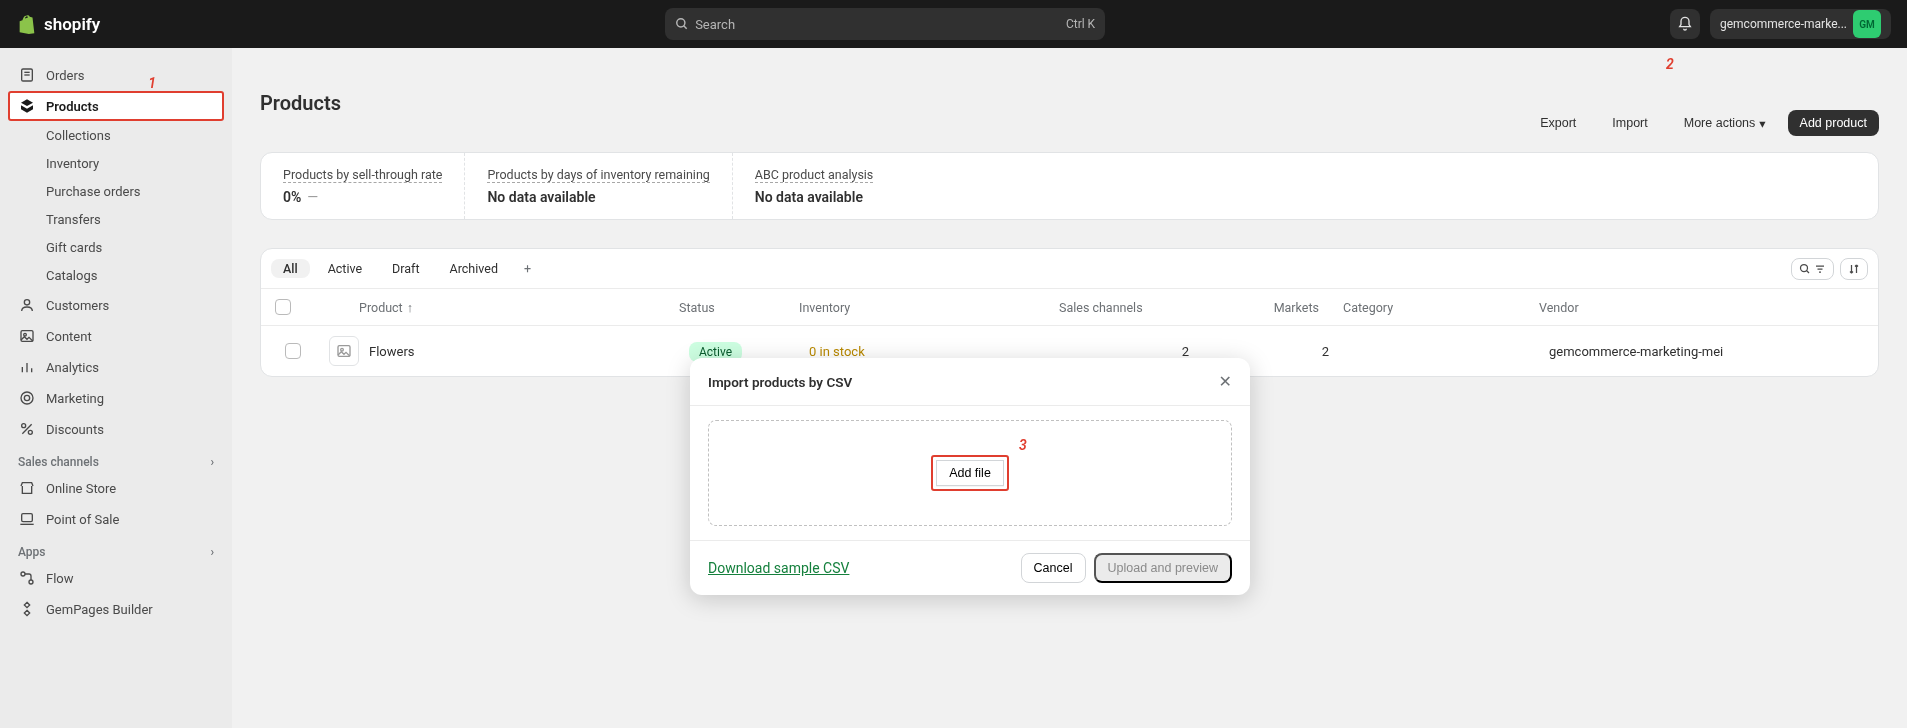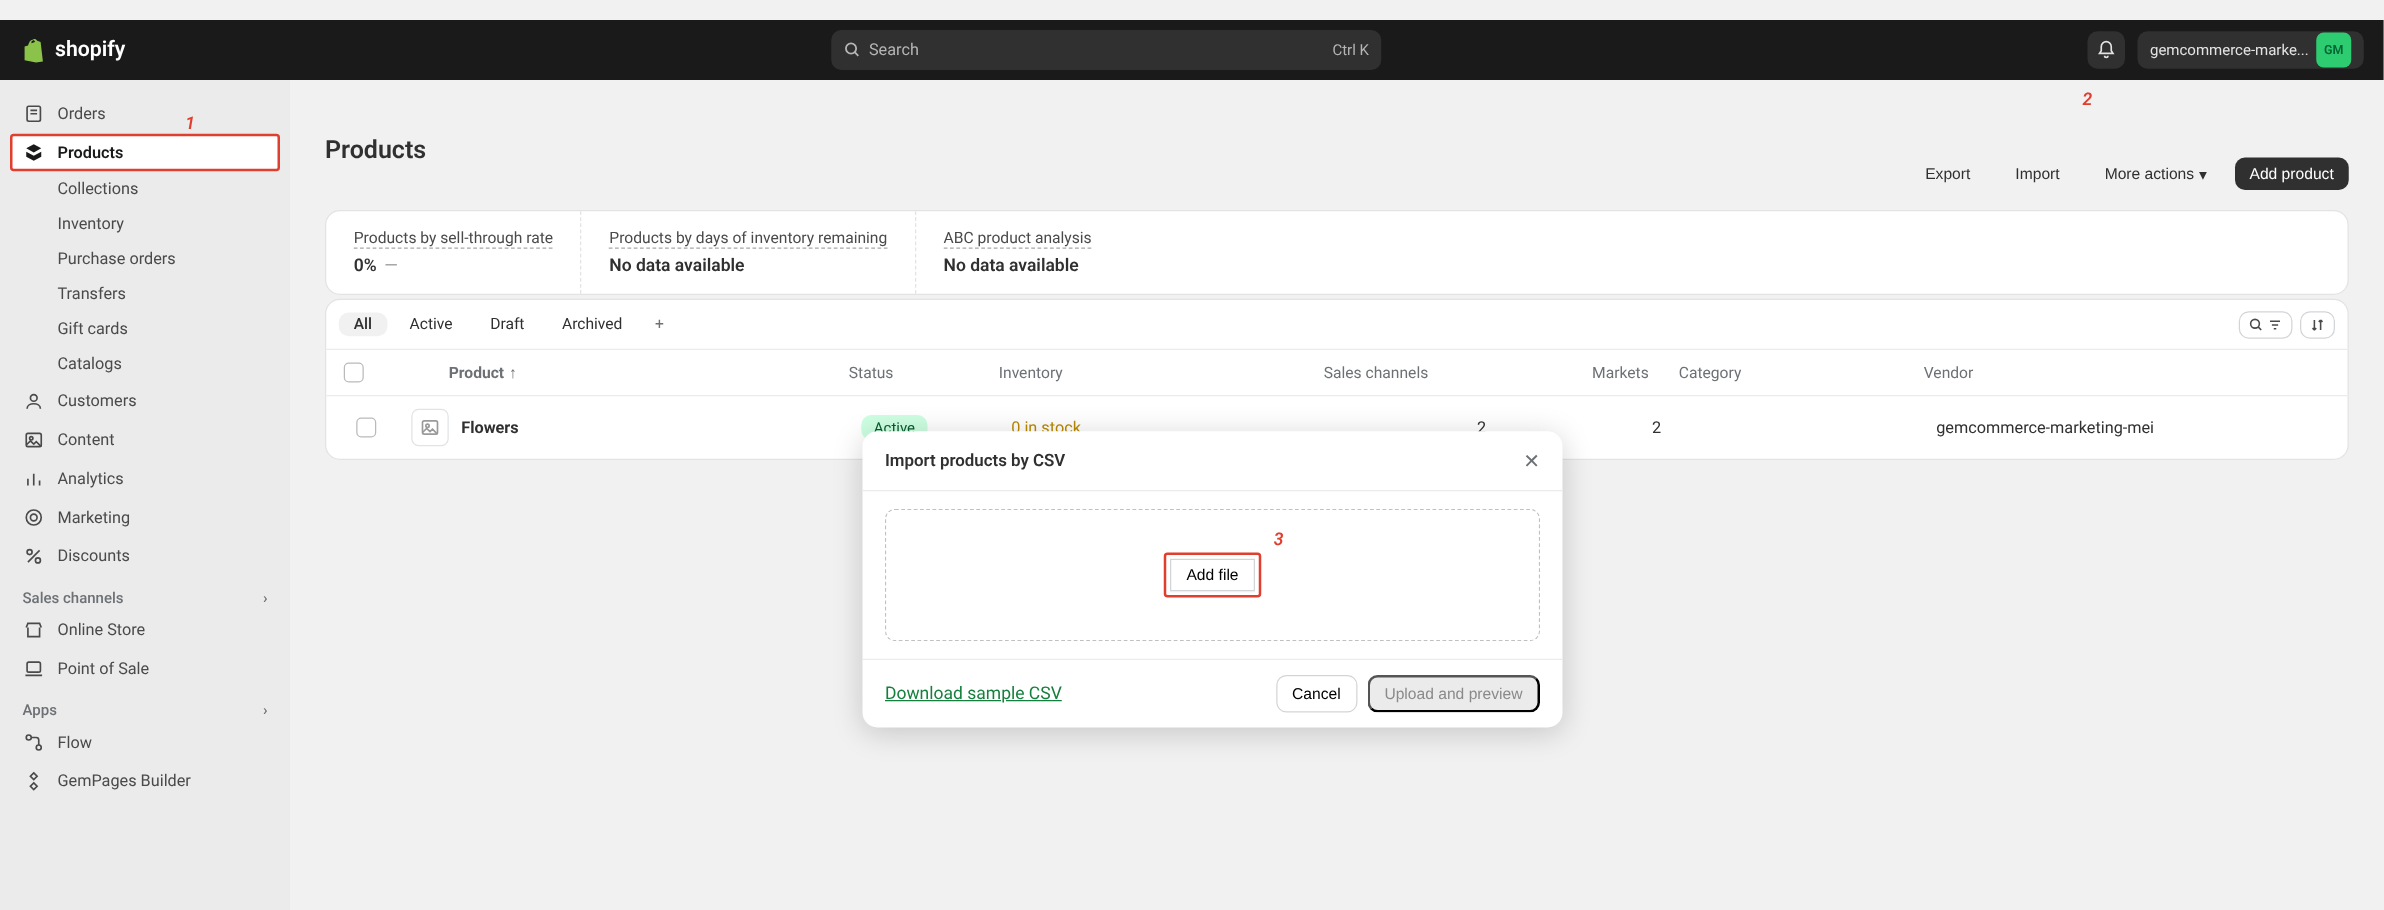--- a/index.html
+++ b/index.html
@@ -1,19 +1,19 @@
 <!DOCTYPE html>
 <html><head>
   <meta charset="utf-8">
   <style>
     * { box-sizing: border-box; margin: 0; padding: 0; }
     body { font-family: -apple-system, BlinkMacSystemFont, "Segoe UI", Roboto, sans-serif; background: #f1f1f1; font-size: 13px; color: #303030; width: 1907px; height: 728px; overflow: hidden; position: relative; }
 
     
-    .topbar { background: #1a1a1a; height: 48px; display: flex; align-items: center; padding: 0 16px; gap: 16px; margin-top: 16px; }
+    .topbar { background: #1a1a1a; height: 48px; display: flex; align-items: center; padding: 0 16px; gap: 16px; }
     .logo { display: flex; align-items: center; gap: 6px; }
     .logo svg { width: 22px; height: 22px; fill: #8bc34a; }
     .logo-text { color: #fff; font-weight: 600; font-size: 17px; }
     .search-wrap { margin-left: auto; margin-right: auto; width: 440px; background: #303030; border-radius: 8px; height: 32px; display: flex; align-items: center; padding: 0 10px; color: #b5b5b5; }
     .search-wrap .icon { margin-right: 6px; }
     .search-wrap .placeholder { flex: 1; }
     .search-wrap .kbd { color: #b5b5b5; font-size: 12px; }
     .topbar-right { display: flex; align-items: center; gap: 10px; justify-content: center; }
     .notif { width: 30px; height: 30px; background: #303030; border-radius: 8px; display: flex; align-items: center; justify-content: center; color: #e3e3e3; }
     .store-chip { background: #303030; border-radius: 8px; height: 30px; display: flex; align-items: center; padding: 0 10px; color: #e3e3e3; font-size: 12px; }
@@ -39,56 +39,56 @@
     
     .page-head { display: flex; align-items: center; justify-content: space-between; margin-bottom: 14px; }
     .page-title { font-size: 20px; font-weight: 650; }
     .page-actions { display: flex; align-items: center; gap: 10px; }
     .btn { padding: 6px 12px; border-radius: 8px; cursor: pointer; border: none; font-size: 12.5px; background: transparent; margin-top: 40px; }
     .btn-link { color: #303030; }
     .btn-primary { background: #303030; color: #fff; font-weight: 500; }
     .btn-more { display: flex; align-items: center; gap: 4px; }
 
     
-    .stats-card { background: #fff; border: 1px solid #e1e3e5; border-radius: 12px; display: flex; margin-bottom: 3px; }
+    .stats-card { background: #fff; border: 1px solid #e1e3e5; border-radius: 12px; display: flex; margin-bottom: 28px; }
     .stat { flex: 0 0 auto; padding: 14px 22px; border-right: 1px dashed #e1e3e5; }
     .stat:last-child { border-right: none; }
     .stat-label { border-bottom: 1px dashed #a7a7a7; display: inline-block; margin-bottom: 6px; font-size: 12.5px; color: #4a4a4a; }
     .stat-value { font-size: 14px; font-weight: 600; color: #303030; }
     .stat-value .dash { color: #9a9a9a; font-weight: 400; margin-left: 6px; }
 
     
     .table-card { background: #fff; border: 1px solid #e1e3e5; border-radius: 12px; overflow: hidden; }
     .tabs-row { display: flex; align-items: center; padding: 8px 10px; gap: 6px; }
     .tab { padding: 2px 12px; border-radius: 8px; font-size: 12.5px; cursor: pointer; }
     .tab.active { background: #f1f1f1; font-weight: 500; }
     .tab-add { padding: 4px 8px; color: #6d7175; }
     .tabs-right { margin-left: auto; display: flex; gap: 6px; }
     .icon-btn { border: 1px solid #d2d5d8; border-radius: 8px; padding: 4px 7px; display: flex; align-items: center; gap: 3px; cursor: pointer; font-size: 12px; color: #4a4a4a; background: #fff; }
 
     .thead { display: flex; align-items: center; padding: 10px 14px; border-top: 1px solid #ebebeb; border-bottom: 1px solid #ebebeb; color: #6d7175; font-size: 12.5px; }
     .col-check { width: 44px; }
     .col-img { width: 40px; }
-    .col-product { width: 320px; display: flex; align-items: center; gap: 4px; font-weight: bold; }
+    .col-product { width: 320px; display: flex; align-items: center; gap: 4px; }
     .col-status { width: 120px; }
     .col-inventory { width: 260px; }
     .col-sales { width: 180px; }
     .col-markets { width: 80px; text-align: right; }
     .col-category { width: 140px; padding-left: 24px; }
     .col-vendor { flex: 1; padding-left: 80px; }
 
     .trow { display: flex; align-items: center; padding: 10px 24px; font-size: 13px; }
     .checkbox { width: 16px; height: 16px; border: 1px solid #bababa; border-radius: 4px; background: #fff; }
     .thumb { width: 30px; height: 30px; border: 1px solid #e1e3e5; border-radius: 6px; display: flex; align-items: center; justify-content: center; color: #9a9a9a; }
     .badge { background: #cdfee1; color: #0a5c2e; padding: 3px 10px; border-radius: 8px; font-size: 12px; }
     .red-text { color: #b98900; }
 
     .learn-more { text-align: center; padding: 18px 0; color: #4a4a4a; font-size: 13px; }
     .learn-more a { color: #005bd3; text-decoration: underline; cursor: pointer; }
-    .modal { position: absolute; top: 345px; left: 690px; width: 560px; background: #fff; border-radius: 12px; box-shadow: 0 4px 24px rgba(0,0,0,0.18); }
+    .modal { position: absolute; top: 358px; left: 690px; width: 560px; background: #fff; border-radius: 12px; box-shadow: 0 4px 24px rgba(0,0,0,0.18); }
     .modal-head { display: flex; align-items: center; justify-content: space-between; padding: 14px 18px; border-bottom: 1px solid #ebebeb; }
     .modal-title { font-size: 13.5px; font-weight: 650; }
     .modal-close { cursor: pointer; color: #6d7175; font-size: 16px; }
     .modal-body { padding: 14px 18px; }
     .dropzone { border: 1px dashed #c0c0c0; border-radius: 8px; height: 106px; display: flex; align-items: center; justify-content: center; position: relative; }
     .addfile { border: 1px solid #d2d5d8; background: #fff; padding: 5px 12px; border-radius: 0; cursor: pointer; font-size: 12.5px; box-shadow: 0 1px 0 rgba(0,0,0,0.04); }
     .modal-foot { display: flex; align-items: center; justify-content: space-between; padding: 12px 18px; border-top: 1px solid #ebebeb; }
     .dl-link { color: #15803d; text-decoration: underline; font-size: 14px; cursor: pointer; }
     .modal-actions { display: flex; gap: 8px; }
     .btn-outline { border: 1px solid #d2d5d8; background: #fff; padding: 6px 12px; border-radius: 8px; cursor: pointer; font-size: 12.5px; }

